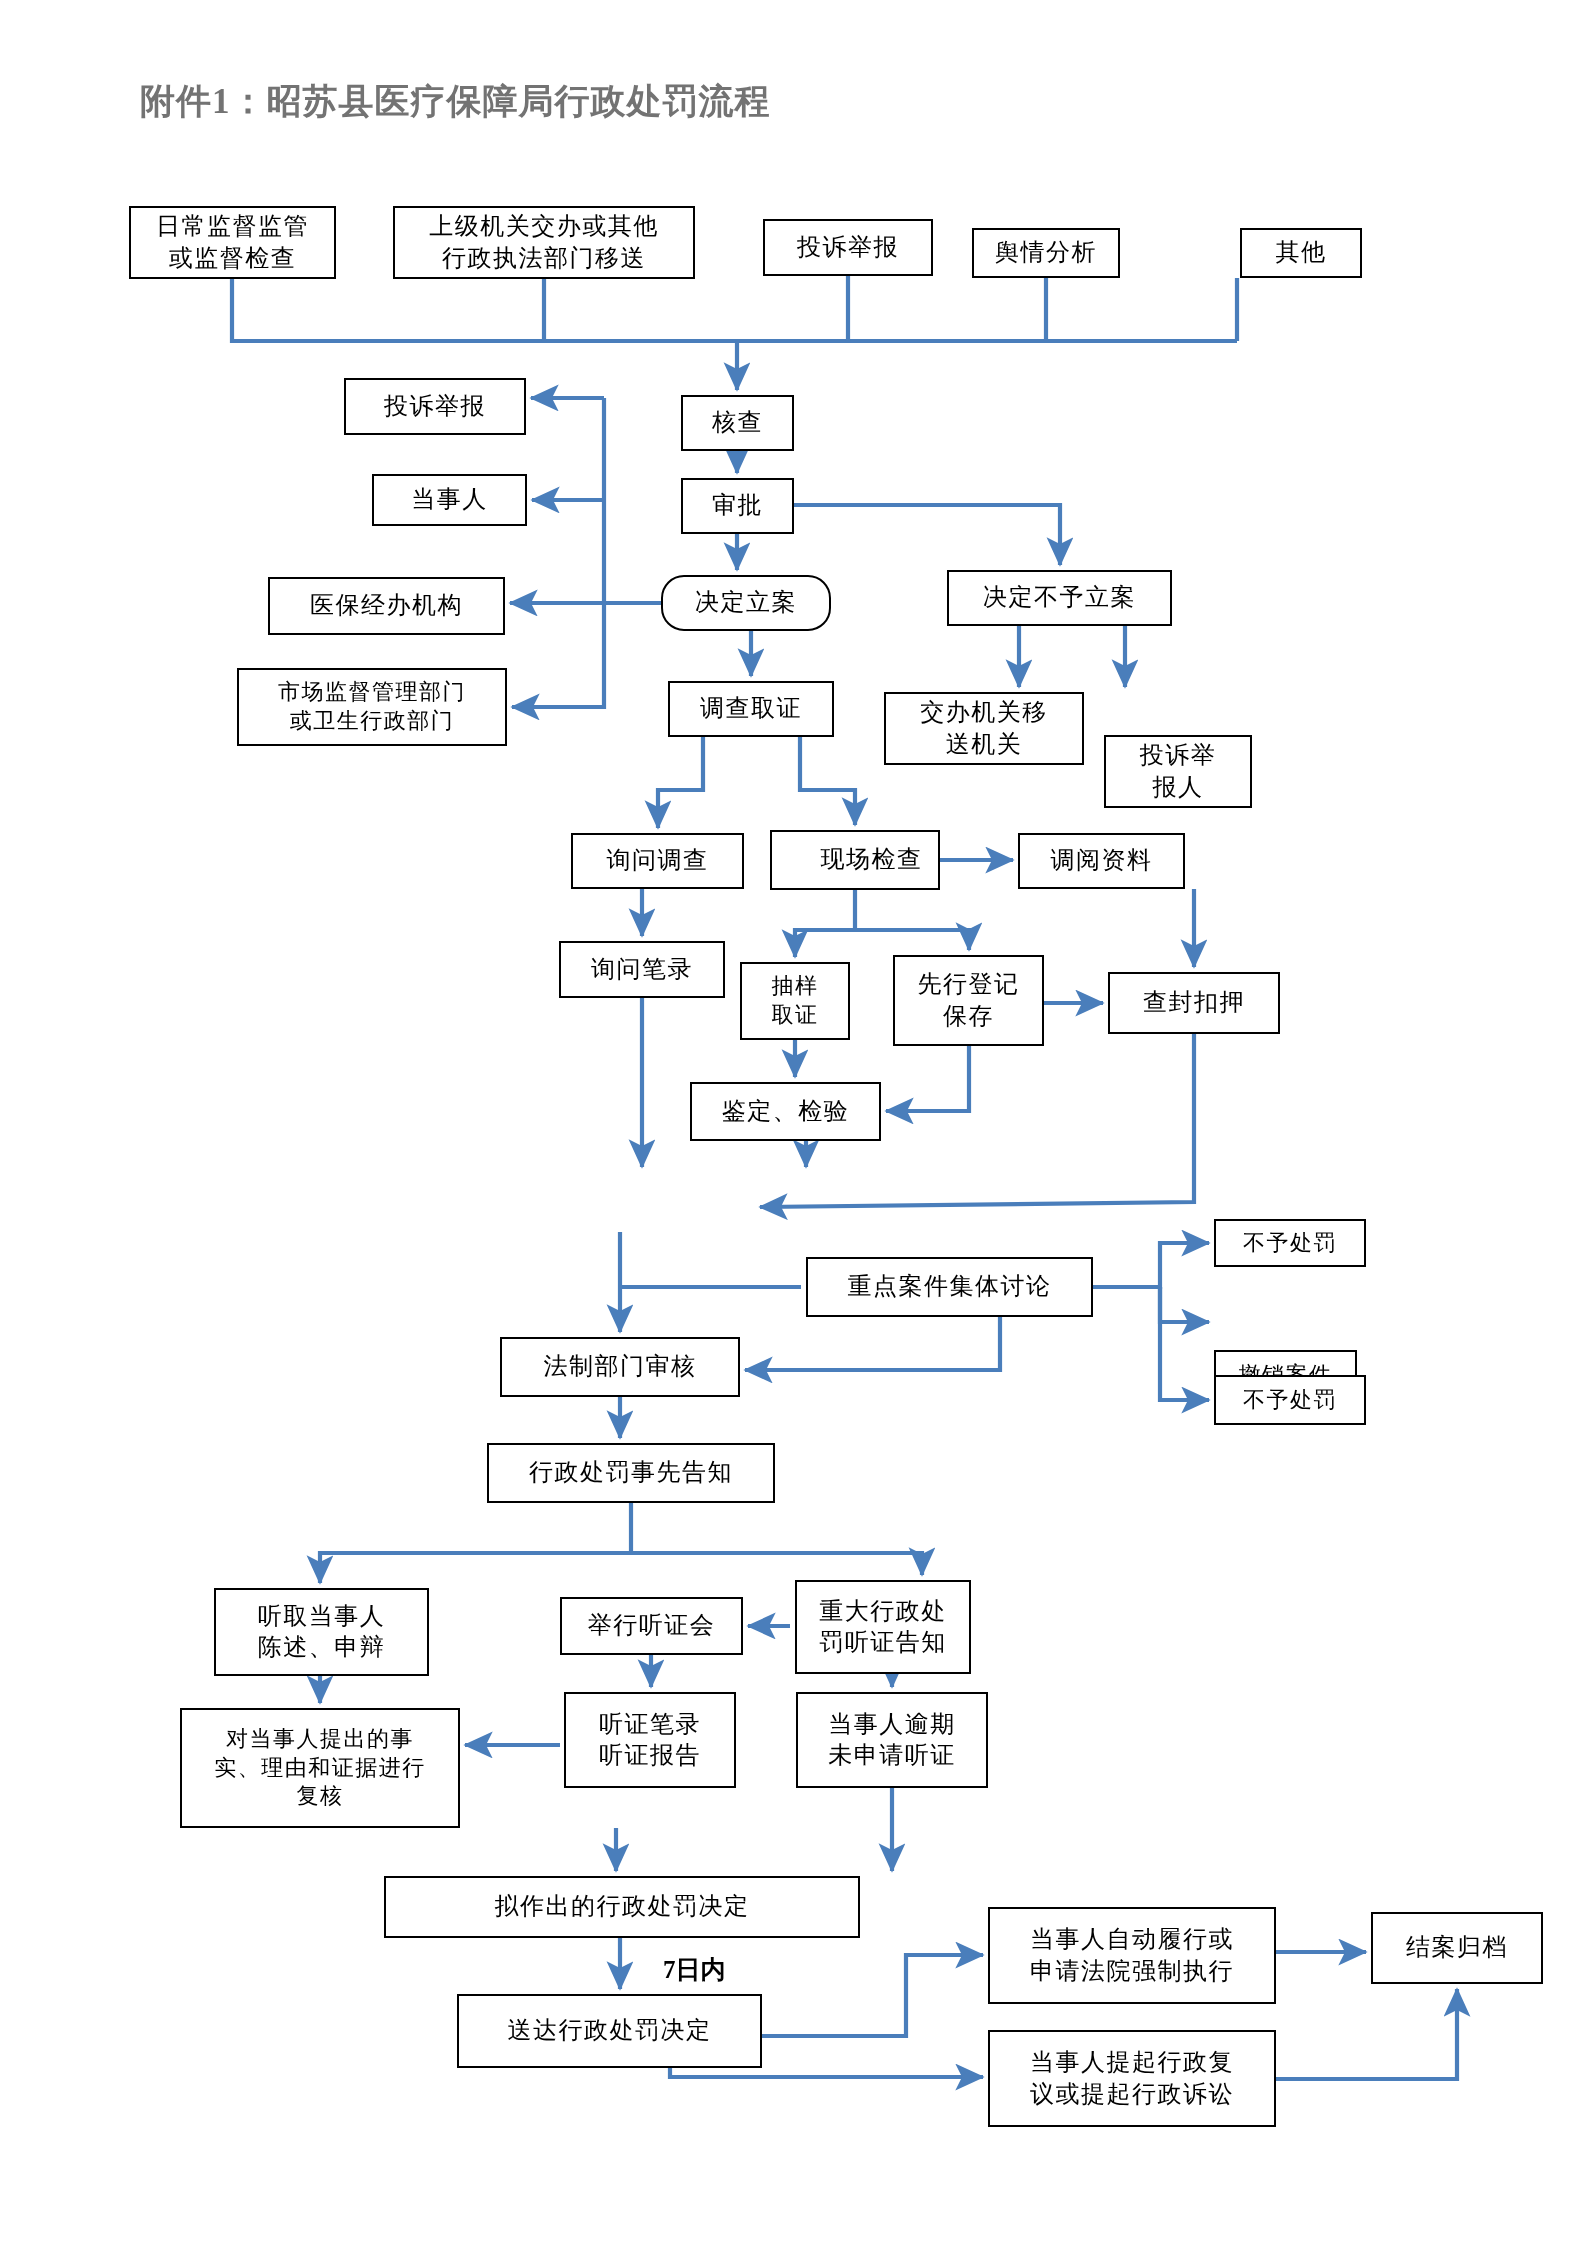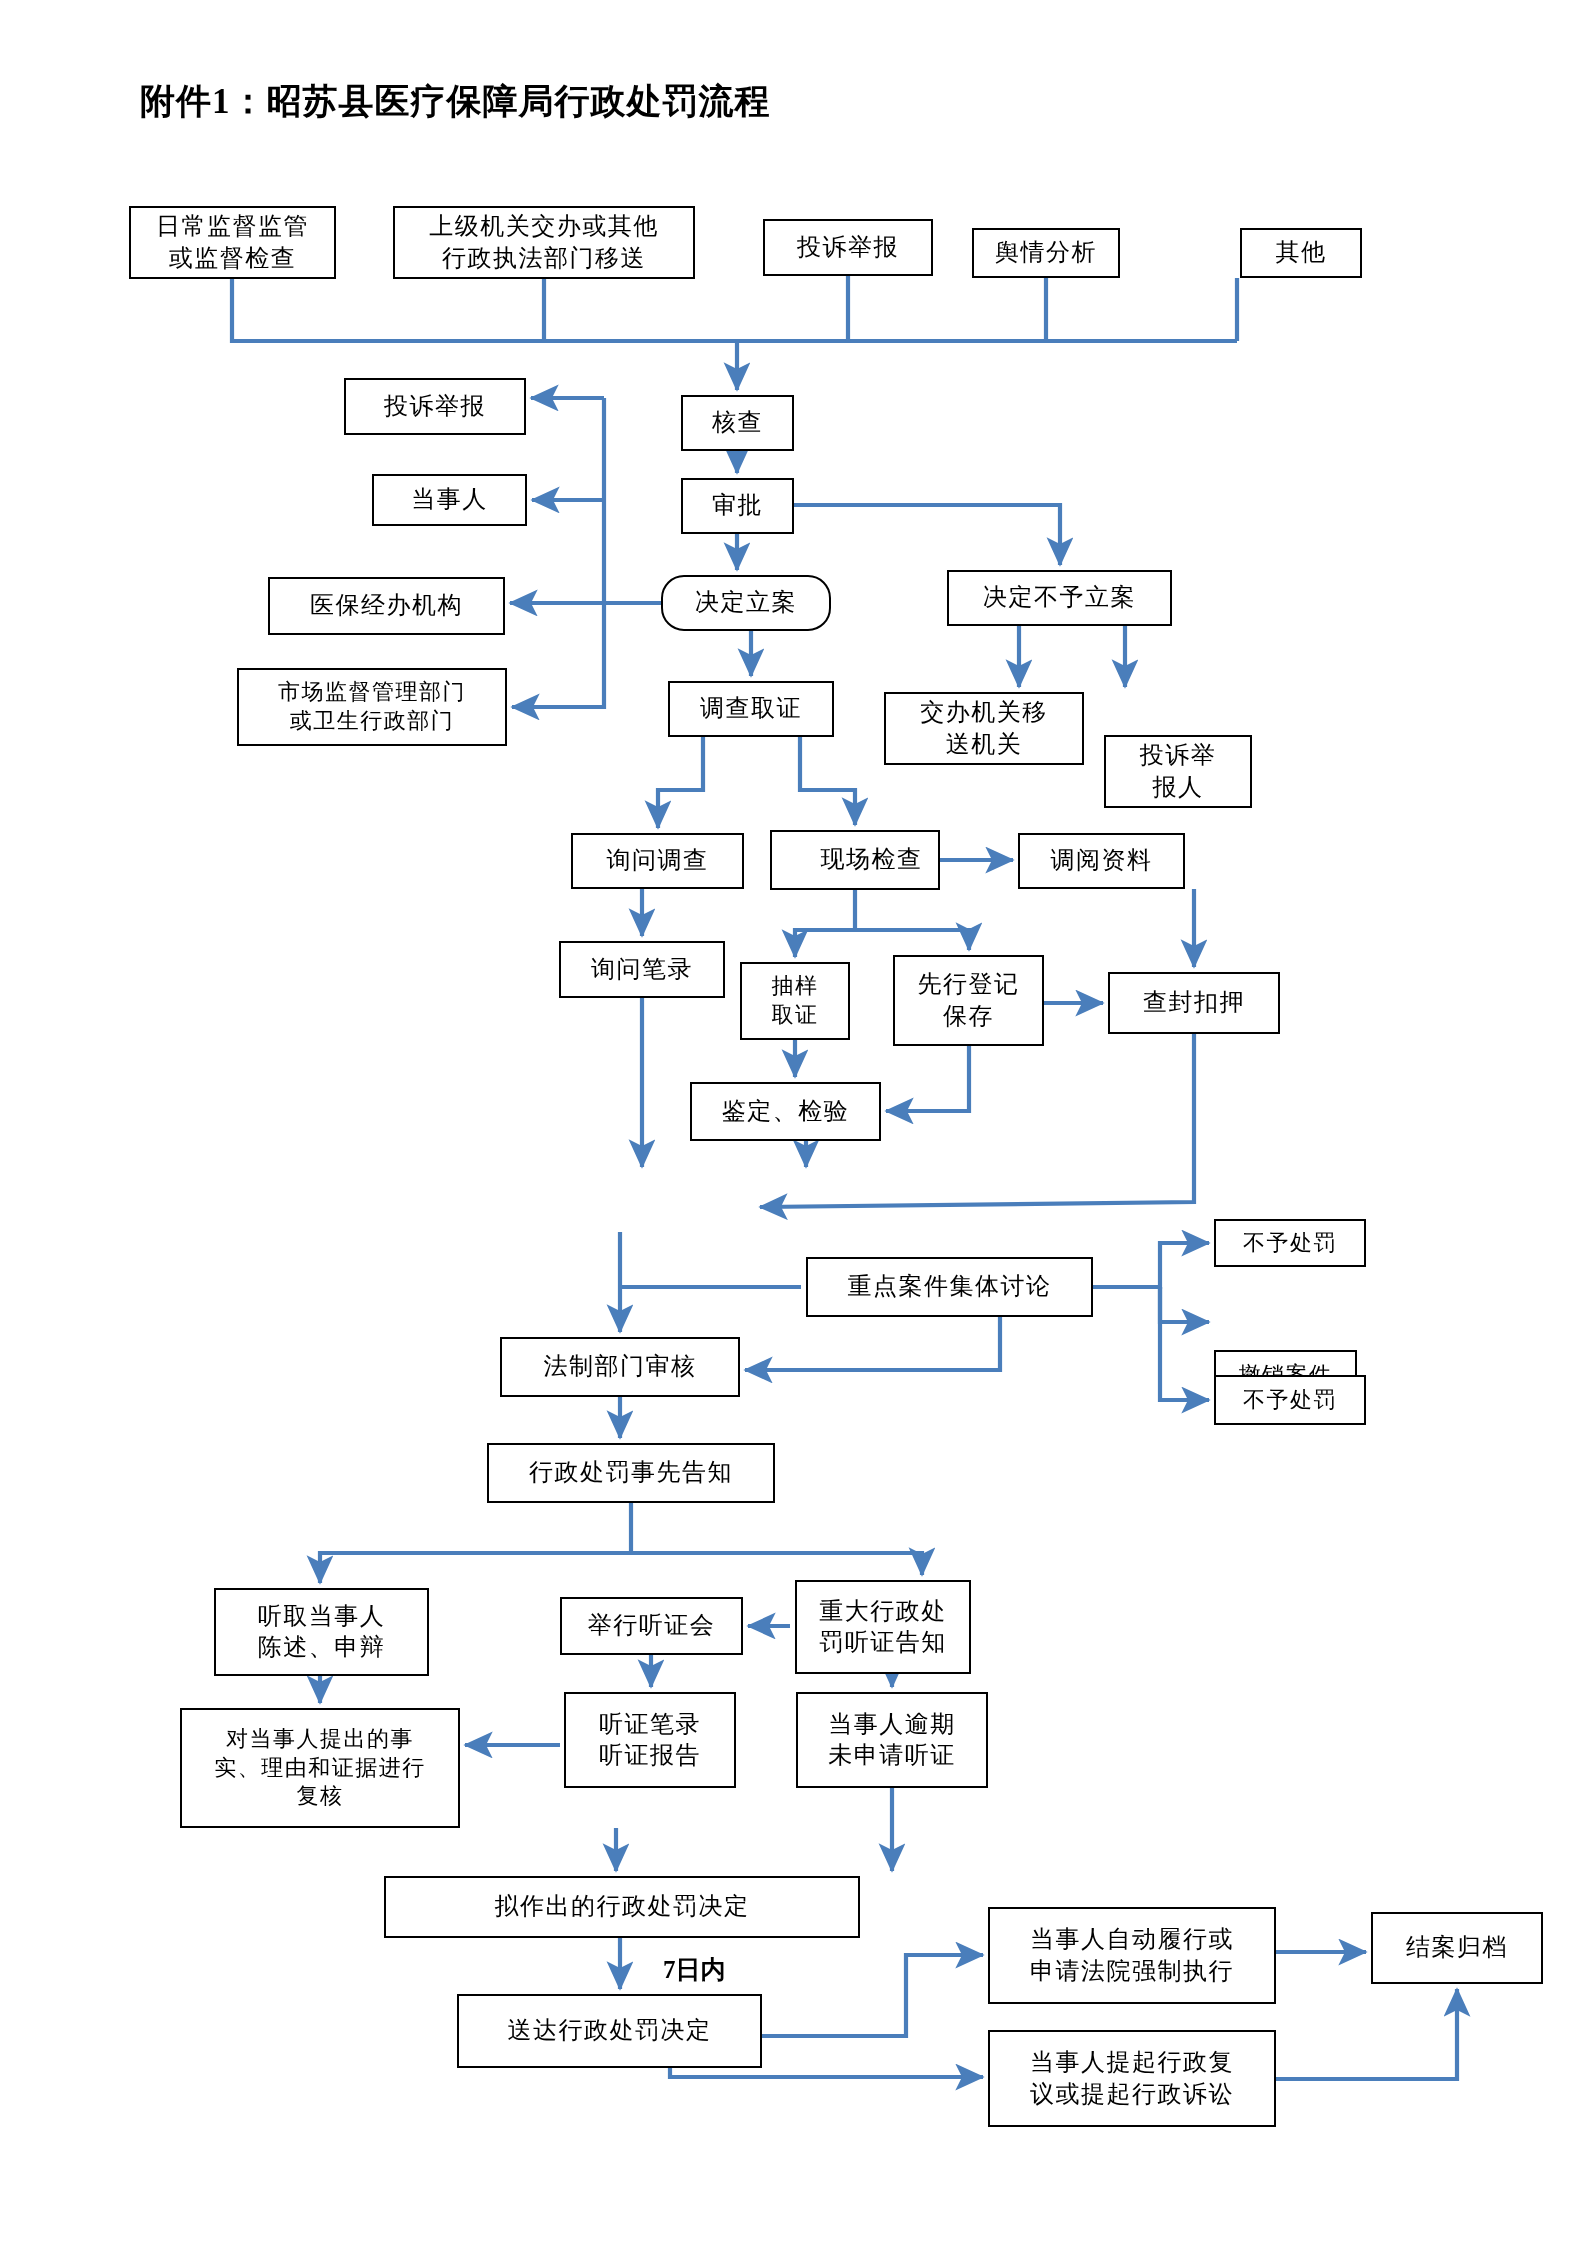--- a/index.html
+++ b/index.html
@@ -17,21 +17,21 @@
     background: #ffffff;
     overflow: hidden;
   }
   #title {
     position: absolute;
     left: 140px;
     top: 78px;
     font-size: 35px;
     font-weight: bold;
     letter-spacing: 1px;
-    color: #000000;
+    color: #737373;
     white-space: nowrap;
   }
   .node {
     position: absolute;
     box-sizing: border-box;
     border: 2.2px solid #000000;
     background: #ffffff;
     display: flex;
     align-items: center;
     justify-content: center;

